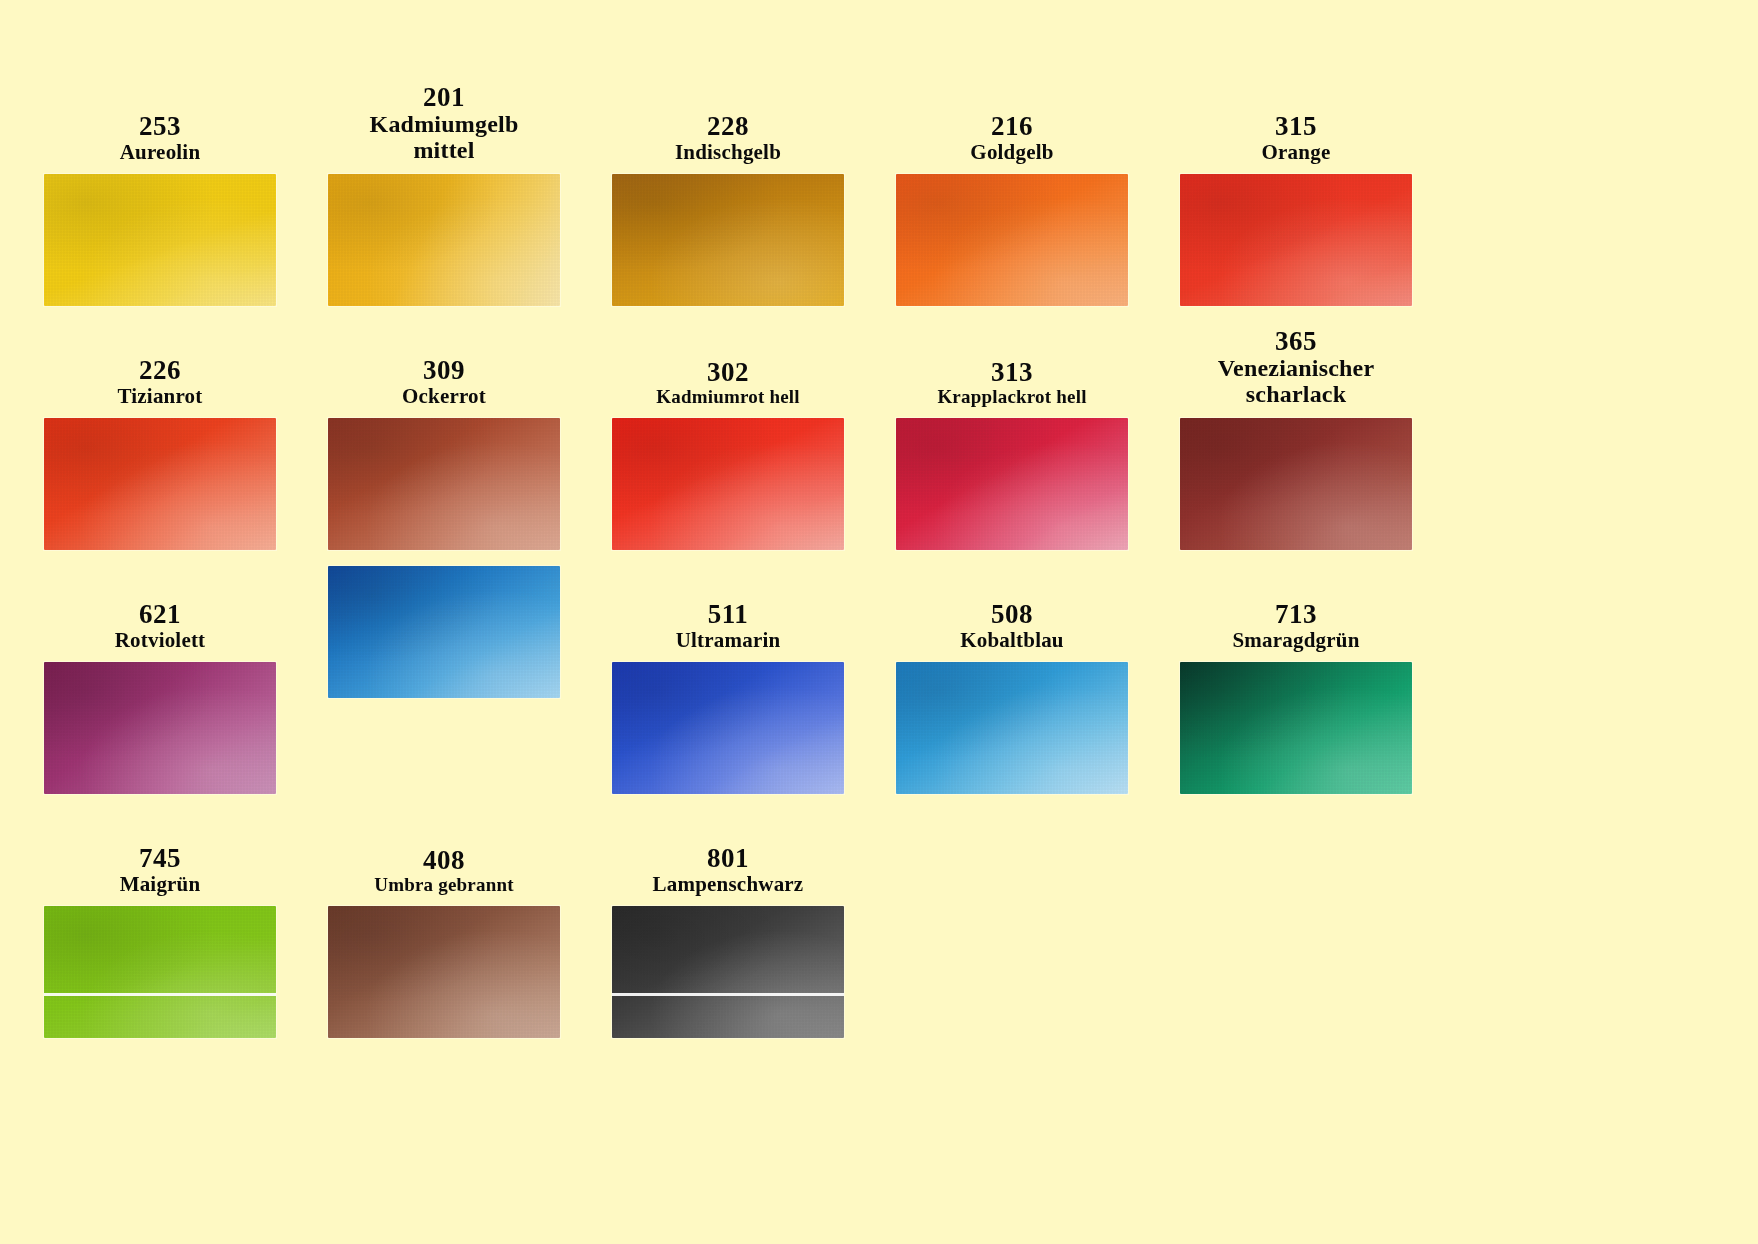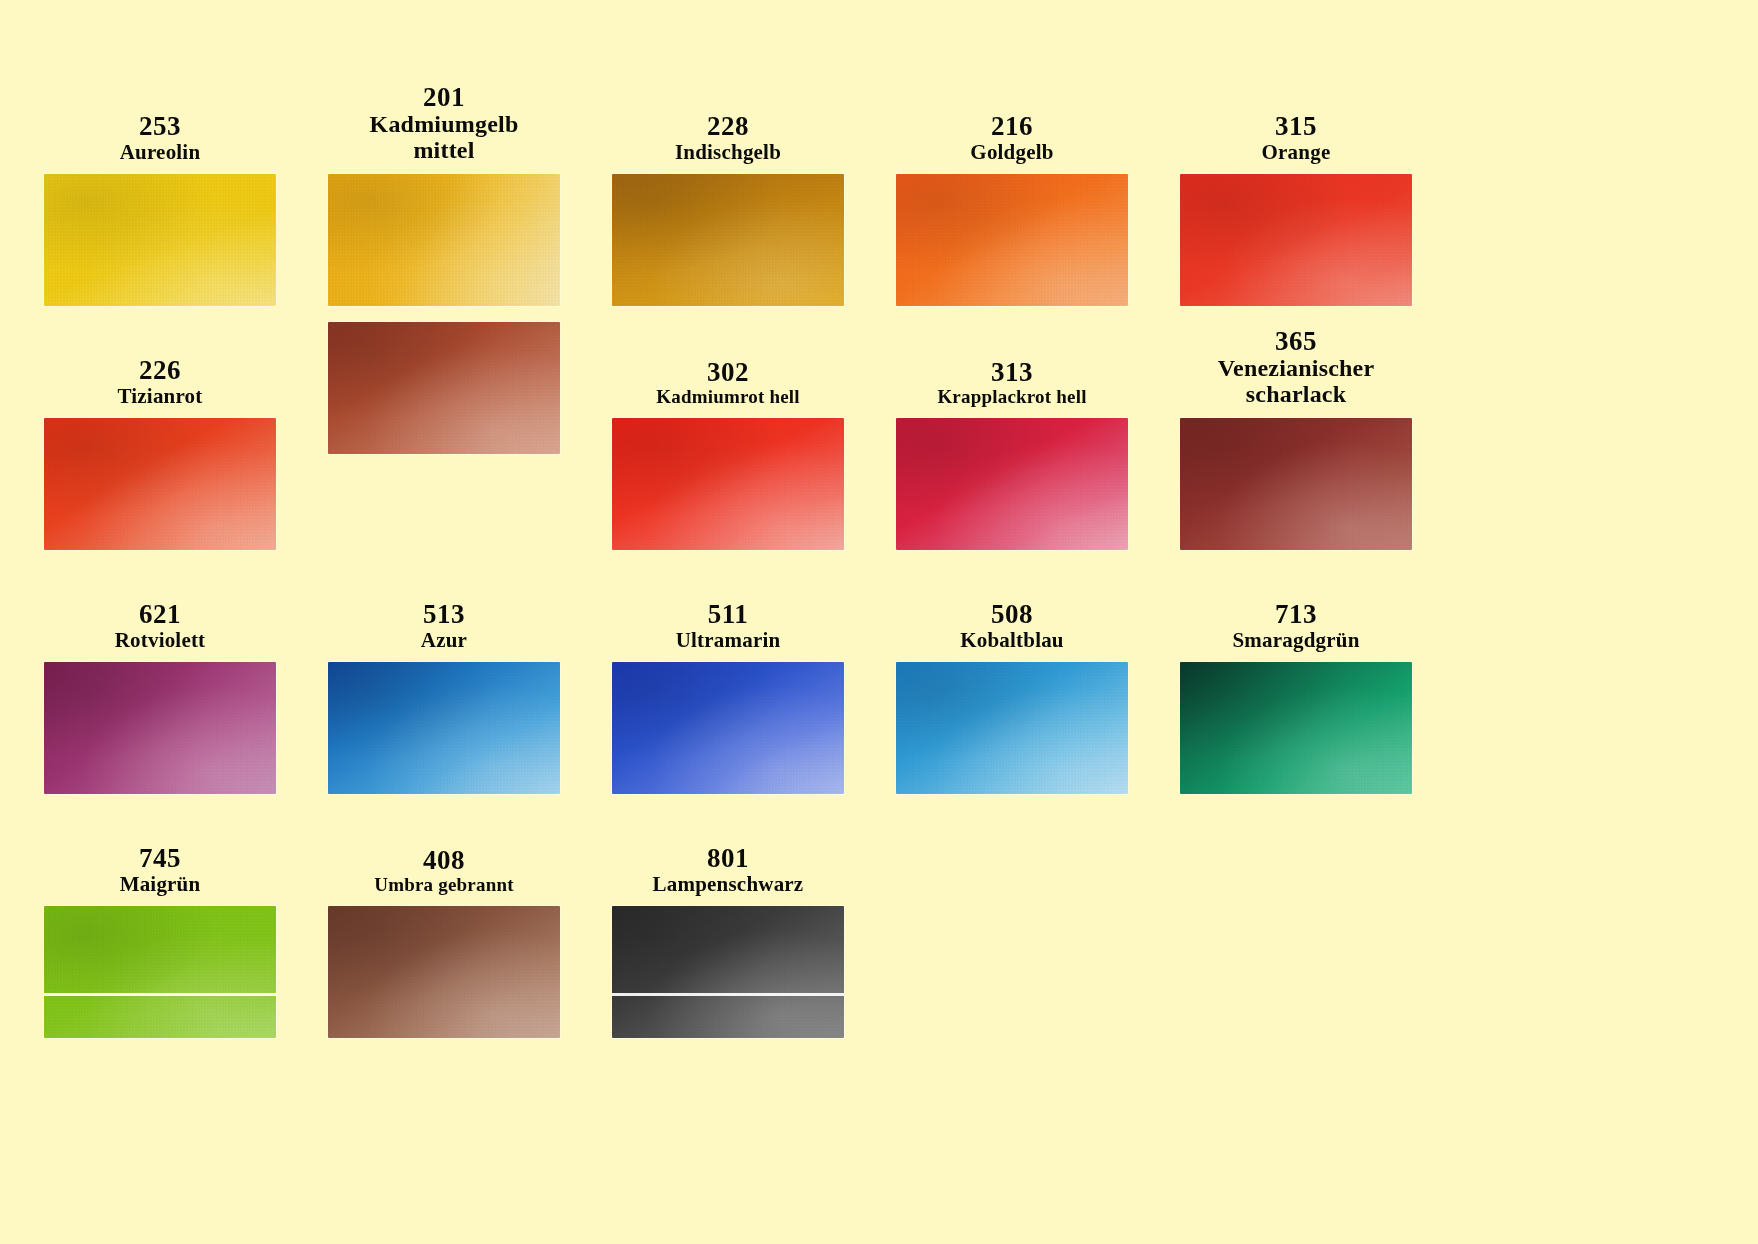--- a/index.html
+++ b/index.html
@@ -174,20 +174,24 @@
         <div class="caption">
           <div class="num">226</div>
           <div class="nm">Tizianrot</div>
         </div>
         <div class="swatch-wrap">
           <div class="swatch" style="background: linear-gradient(150deg, rgb(227, 52, 23) 0%, rgb(232, 66, 31) 40%, rgb(239, 115, 84) 72%, rgb(244, 168, 142) 100%);"></div>
           <div class="edge"></div>
         </div>
       </div>
       <div class="cell">
+        <div class="caption">
+          <div class="num">309</div>
+          <div class="nm">Ockerrot</div>
+        </div>
         <div class="swatch-wrap">
           <div class="swatch" style="background: linear-gradient(150deg, rgb(142, 53, 38) 0%, rgb(169, 73, 47) 35%, rgb(196, 118, 92) 70%, rgb(217, 162, 139) 100%);"></div>
           <div class="edge"></div>
         </div>
       </div>
       <div class="cell">
         <div class="caption">
           <div class="num">302</div>
           <div class="nm small">Kadmiumrot hell</div>
         </div>
@@ -223,24 +227,20 @@
         <div class="caption">
           <div class="num">621</div>
           <div class="nm">Rotviolett</div>
         </div>
         <div class="swatch-wrap">
           <div class="swatch" style="background: linear-gradient(140deg, rgb(125, 32, 82) 0%, rgb(155, 52, 112) 38%, rgb(180, 90, 145) 70%, rgb(196, 136, 178) 100%);"></div>
           <div class="edge"></div>
         </div>
       </div>
       <div class="cell">
-        <div class="caption">
-          <div class="num">513</div>
-          <div class="nm">Azur</div>
-        </div>
         <div class="swatch-wrap">
           <div class="swatch" style="background: linear-gradient(150deg, rgb(18, 74, 155) 0%, rgb(31, 119, 192) 32%, rgb(71, 164, 220) 66%, rgb(159, 211, 239) 100%);"></div>
           <div class="edge"></div>
         </div>
       </div>
       <div class="cell">
         <div class="caption">
           <div class="num">511</div>
           <div class="nm">Ultramarin</div>
         </div>

